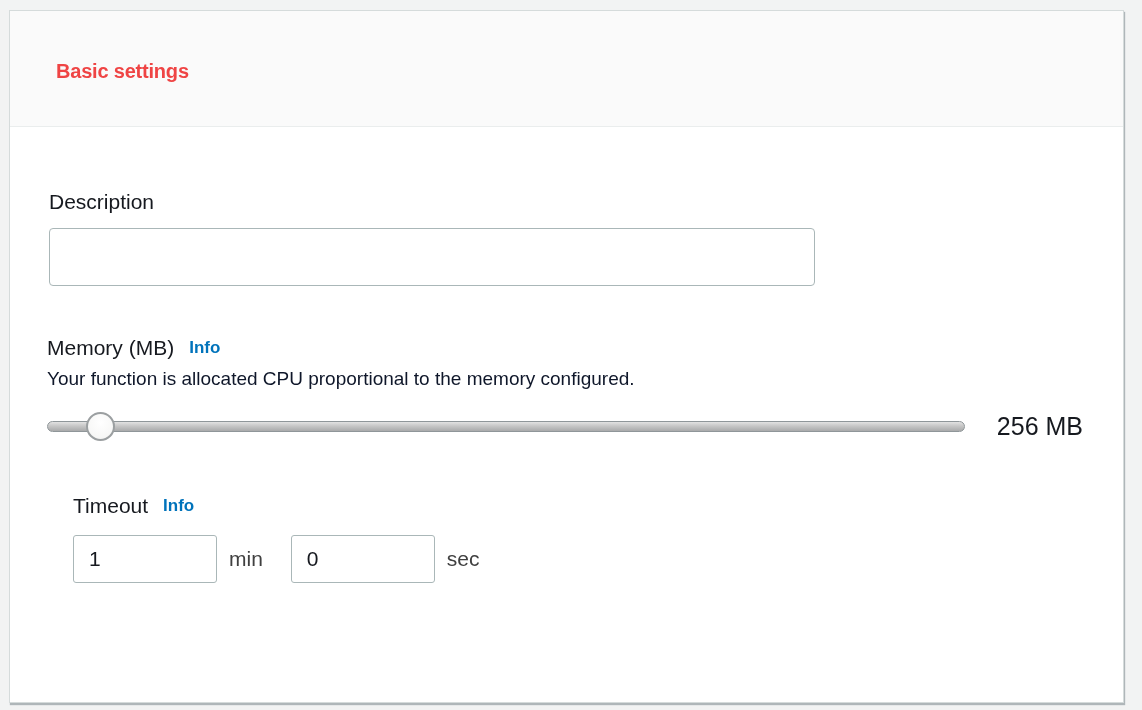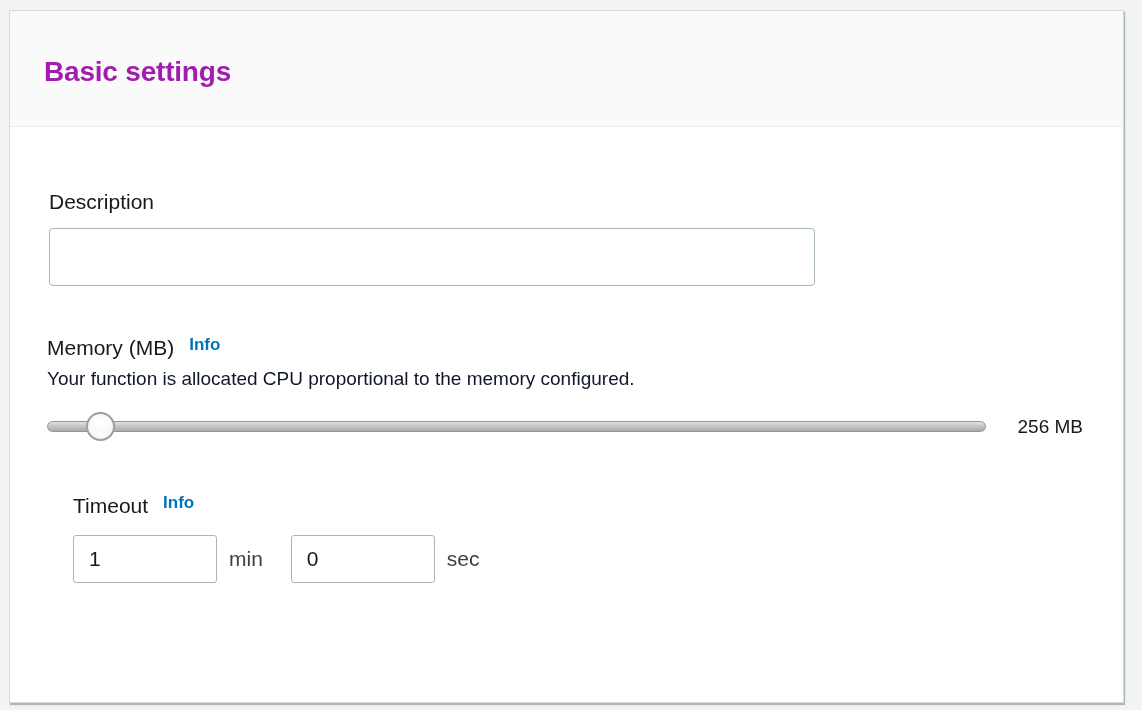--- a/index.html
+++ b/index.html
@@ -25,37 +25,37 @@
   }
   .card-header {
     height: 116px;
     background: #fafafa;
     border-bottom: 1px solid #eaeded;
     display: flex;
     align-items: center;
     padding: 6px 34px 0 34px;
   }
   .card-title {
-    margin: 0;
-    font-size: 28px;
+    margin: 12px;
+    font-size: 20px;
     font-weight: 700;
-    color: #a21caf;
+    color: #ef4444;
     letter-spacing: -0.2px;
   }
   .card-body {
     padding: 60px 40px 0 37px;
   }
   .field-label {
     font-size: 21px;
     color: #16191f;
     line-height: 1.2;
   }
   .label-row {
     display: flex;
-    align-items: flex-start;
+    align-items: center;
     gap: 15px;
   }
   .info-link {
     font-size: 17px;
     font-weight: 700;
     color: #0073bb;
     text-decoration: none;
     cursor: pointer;
   }
   .description-field { margin: 2px; }
@@ -107,21 +107,21 @@
     top: 0;
     width: 29px;
     height: 29px;
     border-radius: 50%;
     background: radial-gradient(circle at 50% 35%, #ffffff 0%, #f7f7f6 70%, #ededec 100%);
     border: 2px solid #9b9fa1;
     cursor: pointer;
   }
   .slider-value {
     margin-left: 32px;
-    font-size: 19px;
+    font-size: 25px;
     color: #16191f;
     white-space: nowrap;
   }
   .timeout-section { margin-top: 52px; margin-left: 26px; }
   .timeout-row {
     margin-top: 17px;
     display: flex;
     align-items: center;
   }
   .timeout-input {

